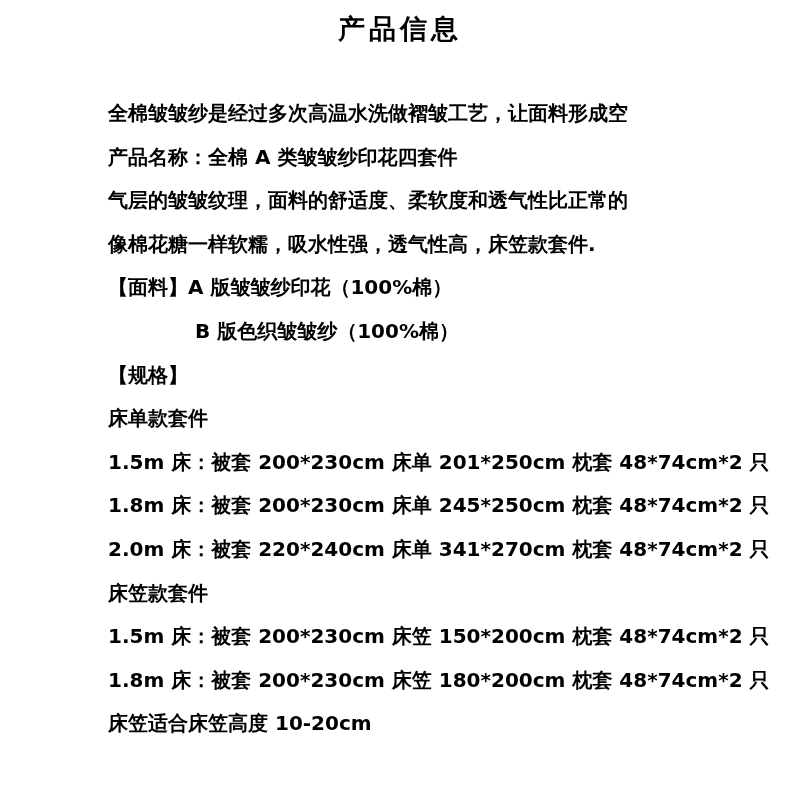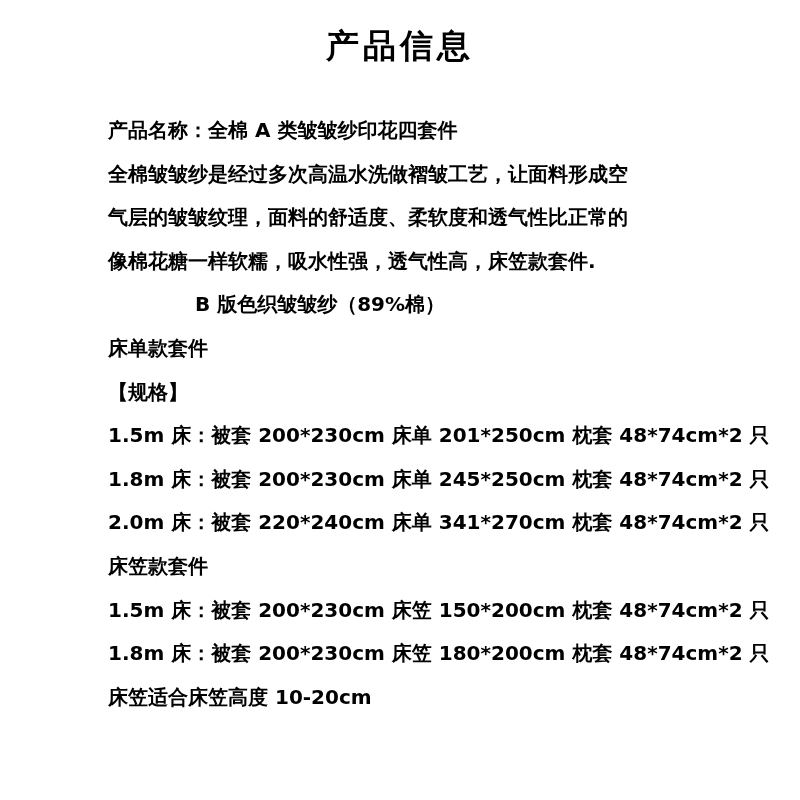--- a/index.html
+++ b/index.html
@@ -12,23 +12,23 @@
     width: 800px;
     height: 800px;
     background: #ffffff;
     color: #000000;
     font-family: "DejaVu Sans", "Liberation Sans", sans-serif;
     font-weight: 700;
     overflow: hidden;
   }
   .title {
     margin: 0;
-    padding-top: 28px;
+    padding-top: 11px;
     text-align: center;
-    font-size: 33px;
+    font-size: 27px;
     letter-spacing: 4px;
     line-height: 36px;
     font-weight: 700;
   }
   .content {
     margin-top: 45px;
     margin-left: 108px;
     font-size: 20px;
   }
   .line {
@@ -40,31 +40,32 @@
     padding-left: 87px;
   }
 </style>
 </head>
 <body>
 
 <div class="page">
   <h1 class="title">产品信息</h1>
 
   <div class="content">
+    <div class="line">全棉皱皱纱是经过多次高温水洗做褶皱工艺，让面料形成空</div>
+
     <div class="line">产品名称：全棉 A 类皱皱纱印花四套件</div>
-
-    <div class="line">全棉皱皱纱是经过多次高温水洗做褶皱工艺，让面料形成空</div>
     <div class="line">气层的皱皱纹理，面料的舒适度、柔软度和透气性比正常的</div>
     <div class="line">像棉花糖一样软糯，吸水性强，透气性高，床笠款套件.</div>
 
-    <div class="line indent-b">B 版色织皱皱纱（89%棉）</div>
+    <div class="line">【面料】A 版皱皱纱印花（100%棉）</div>
+    <div class="line indent-b">B 版色织皱皱纱（100%棉）</div>
+
+    <div class="line">【规格】</div>
 
     <div class="line">床单款套件</div>
-
-    <div class="line">【规格】</div>
     <div class="line">1.5m 床：被套 200*230cm 床单 201*250cm 枕套 48*74cm*2 只</div>
     <div class="line">1.8m 床：被套 200*230cm 床单 245*250cm 枕套 48*74cm*2 只</div>
     <div class="line">2.0m 床：被套 220*240cm 床单 341*270cm 枕套 48*74cm*2 只</div>
 
     <div class="line">床笠款套件</div>
     <div class="line">1.5m 床：被套 200*230cm 床笠 150*200cm 枕套 48*74cm*2 只</div>
     <div class="line">1.8m 床：被套 200*230cm 床笠 180*200cm 枕套 48*74cm*2 只</div>
 
     <div class="line">床笠适合床笠高度 10-20cm</div>
   </div>

